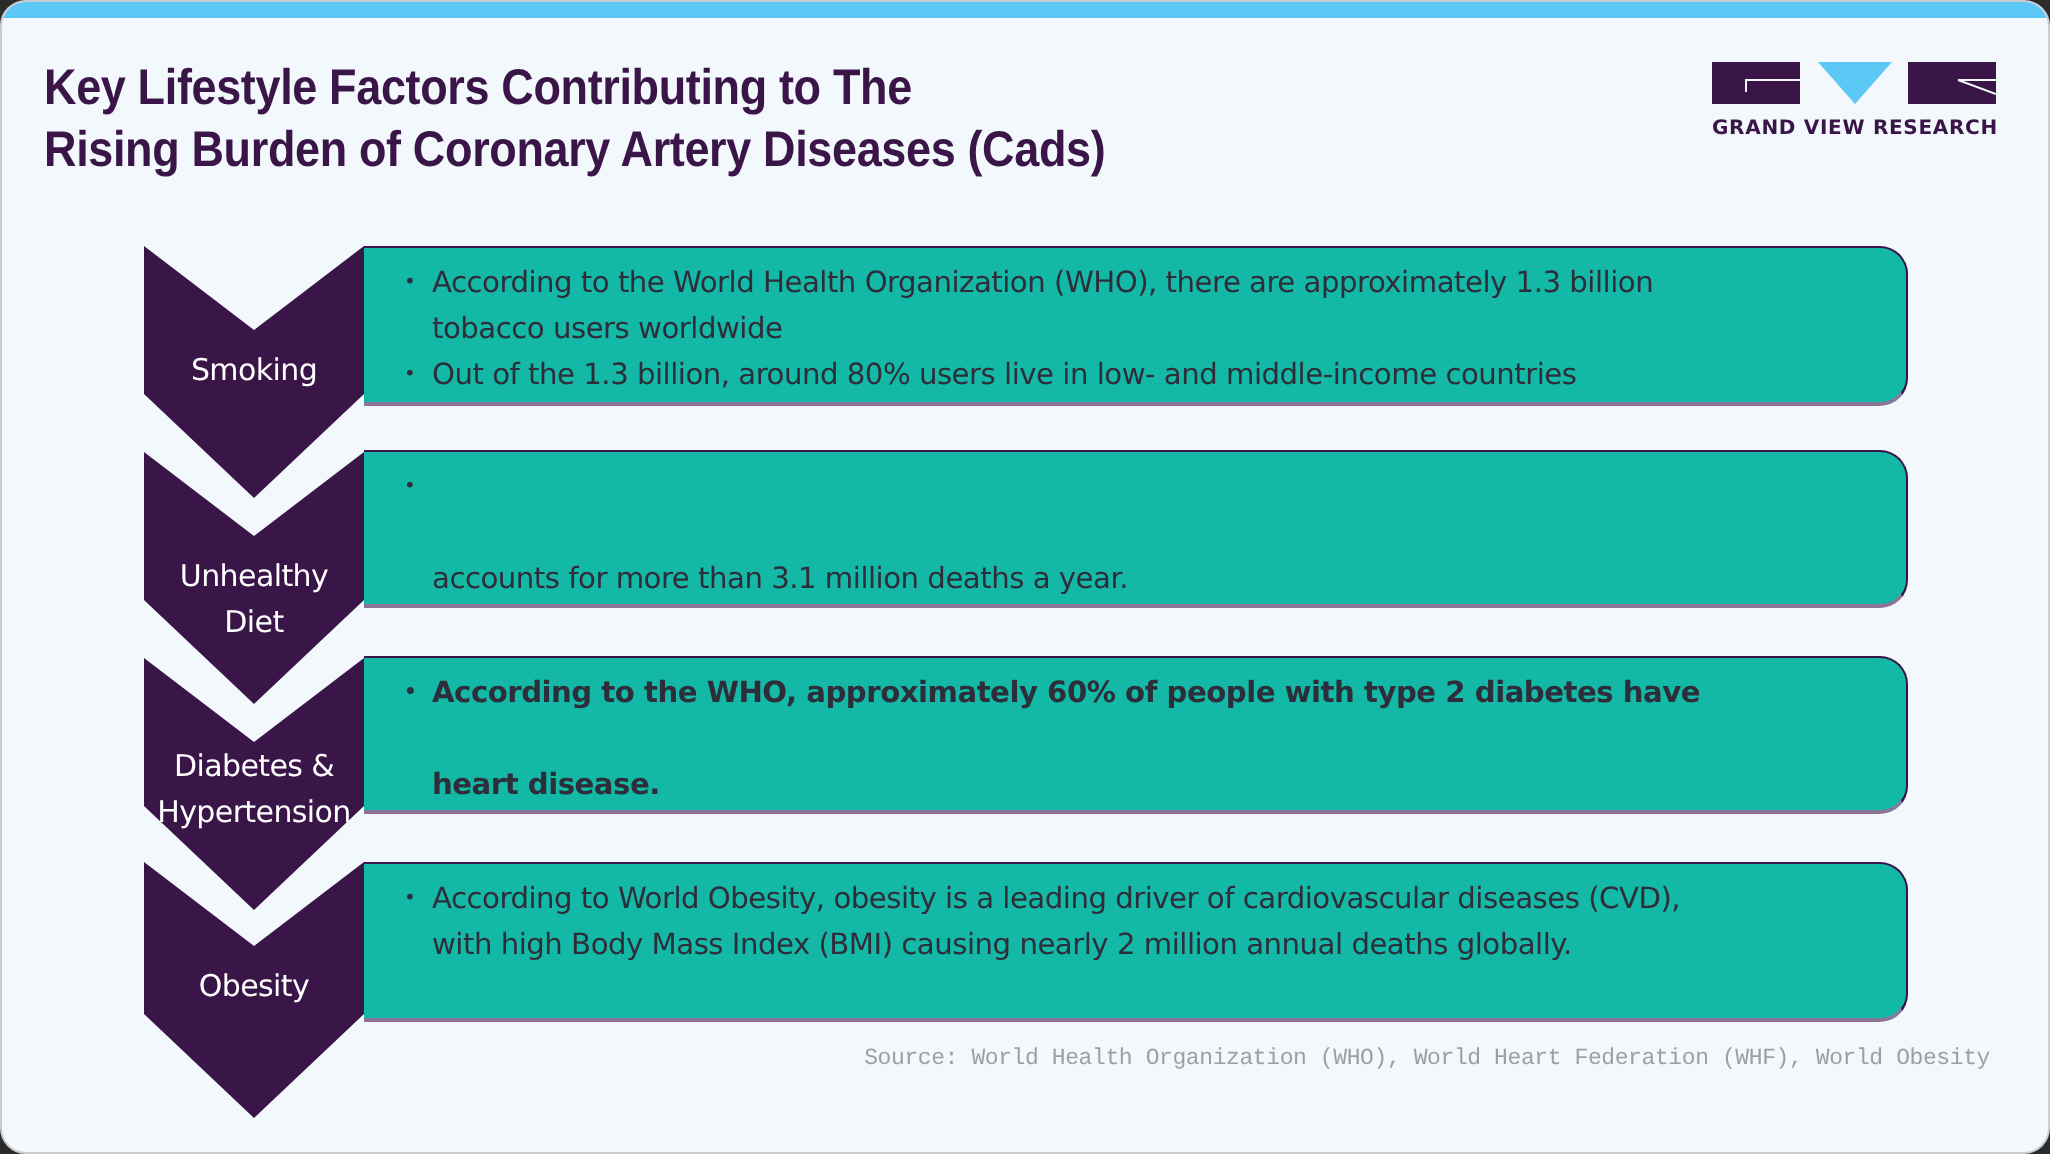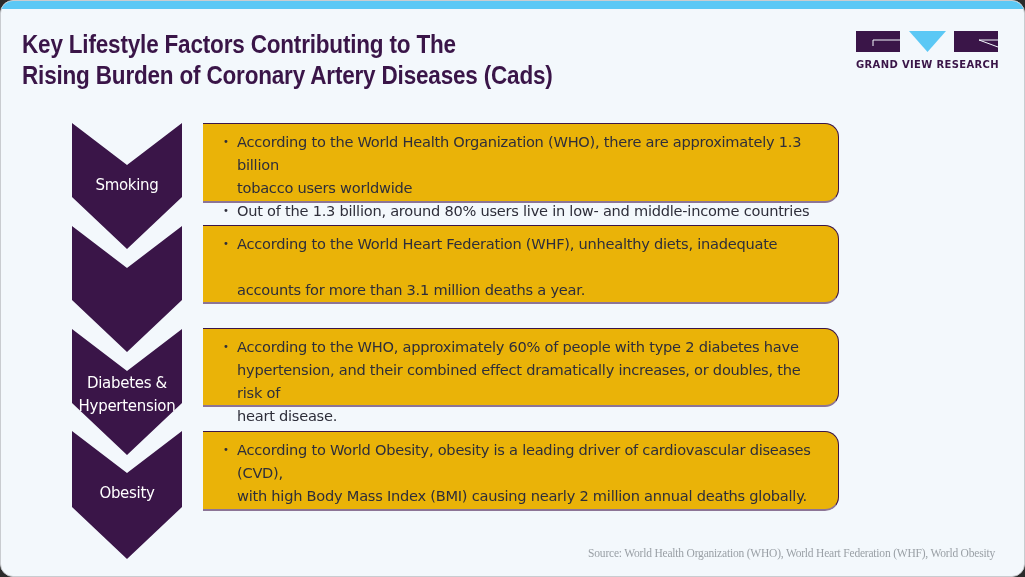--- a/index.html
+++ b/index.html
@@ -45,49 +45,48 @@
     }
     .chevrons { position: absolute; left: 0; top: 0; width: 1025px; height: 577px; pointer-events: none; }
     .chev-label {
       position: absolute; left: 71px; width: 110px;
       color: #ffffff; font-size: 15px; line-height: 23px;
       text-align: center;
       font-family: "DejaVu Sans", sans-serif;
       letter-spacing: -0.3px;
     }
     .box {
-      position: absolute; left: 181px; width: 636px;
+      position: absolute; left: 181px; width: 772px;
       border-top: 1.5px solid #3a1548;
       border-right: 1.5px solid #3a1548;
       border-bottom: 2px solid #8c7596;
       border-left: none;
       border-radius: 0 14px 14px 0;
-      background: #eab308;
+      background: #14b8a6;
       box-sizing: border-box;
-      margin-left: 21px;
     }
     .box ul {
       list-style: none; margin: 0; padding: 6px 20px 0 20px;
     }
     .box li {
       position: relative;
       padding-left: 14px;
       font-family: "DejaVu Sans", sans-serif;
       font-size: 14.6px;
       line-height: 23px;
       color: #2e2e3a;
       letter-spacing: -0.25px;
     }
     .box li::before {
       content: "\2022"; position: absolute; left: 0; top: 0;
       font-size: 10px; color: #2e2e3a;
     }
     .source {
-      position: absolute; right: 29px; top: 546px;
-      font-family: Liberation Serif, serif;
+      position: absolute; right: 29px; top: 522px;
+      font-family: Liberation Mono, monospace;
       font-size: 11.5px; color: #9aa0a6; letter-spacing: -0.2px;
       white-space: nowrap;
     }
   </style>
 </head>
 <body>
 
 <div class="frame">
   <div class="topbar"></div>
 
@@ -113,20 +112,24 @@
   <svg class="chevrons" viewBox="0 0 1025 577" width="1025" height="577">
     <polygon points="71,122 126,164 181,122 181,196 126,248 71,196" fill="#3a1548"></polygon>
     <polygon points="71,225 126,267 181,225 181,299 126,351 71,299" fill="#3a1548"></polygon>
     <polygon points="71,328 126,370 181,328 181,402 126,454 71,402" fill="#3a1548"></polygon>
     <polygon points="71,430 126,472 181,430 181,506 126,558 71,506" fill="#3a1548"></polygon>
   </svg>
 
   <div class="chev-label" style="top:173px;">
     <span>Smoking</span>
   </div>
+  <div class="chev-label" style="top:276px;">
+    <span>Unhealthy</span><br>
+    <span>Diet</span>
+  </div>
   <div class="chev-label" style="top:371px;">
     <span>Diabetes &amp;</span><br>
     <span>Hypertension</span>
   </div>
   <div class="chev-label" style="top:481px;">
     <span>Obesity</span>
   </div>
 
   <div class="box" style="top:122px; height:80px;">
     <ul>
@@ -136,32 +139,32 @@
       </li>
       <li>
         <span>Out of the 1.3 billion, around 80% users live in low- and middle-income countries</span>
       </li>
     </ul>
   </div>
 
   <div class="box" style="top:224px; height:79px;">
     <ul>
       <li>
-        <span>According to the World Heart Federation (WHF), unhealthy diets, inadequate</span><br>
+        <br>
         <br>
         <span>accounts for more than 3.1 million deaths a year.</span>
       </li>
     </ul>
   </div>
 
-  <div class="box" style="top:327px; height:79px;">
+  <div class="box" style="top:327px; height:79px;font-weight:bold;">
     <ul>
       <li>
         <span>According to the WHO, approximately 60% of people with type 2 diabetes have</span><br>
-        <span>hypertension, and their combined effect dramatically increases, or doubles, the risk of</span><br>
+        <br>
         <span>heart disease.</span>
       </li>
     </ul>
   </div>
 
   <div class="box" style="top:430px; height:80px;">
     <ul>
       <li>
         <span>According to World Obesity, obesity is a leading driver of cardiovascular diseases (CVD),</span><br>
         <span>with high Body Mass Index (BMI) causing nearly 2 million annual deaths globally.</span>

